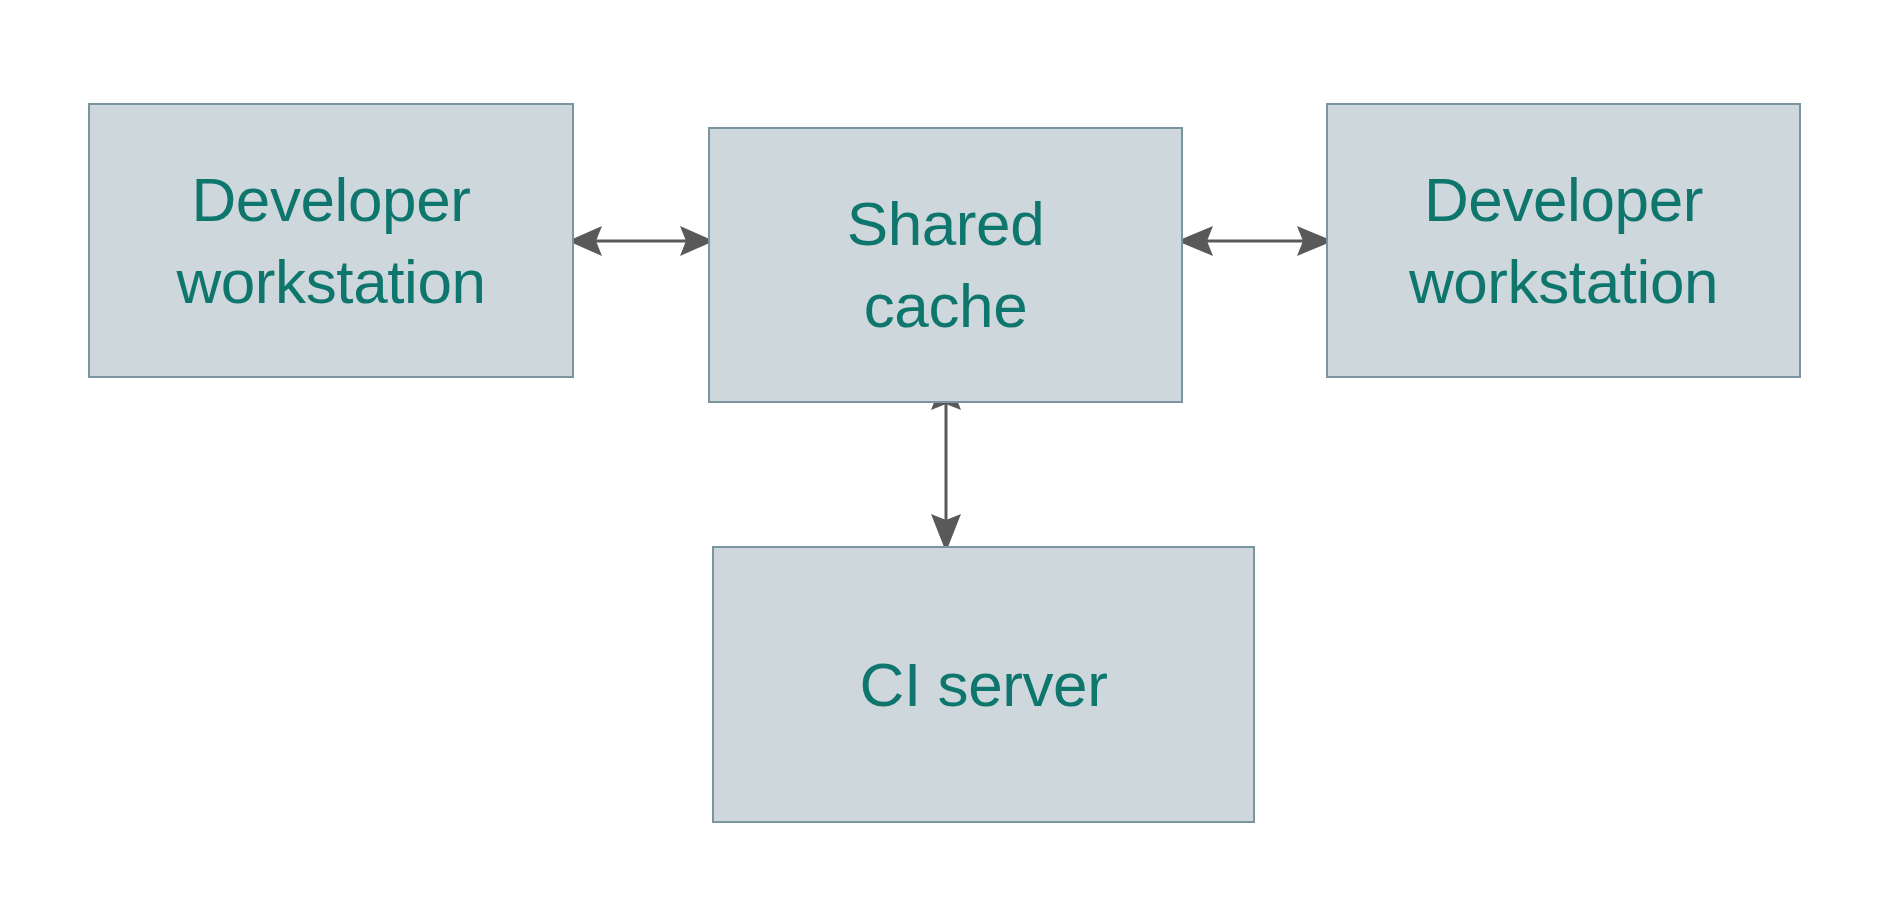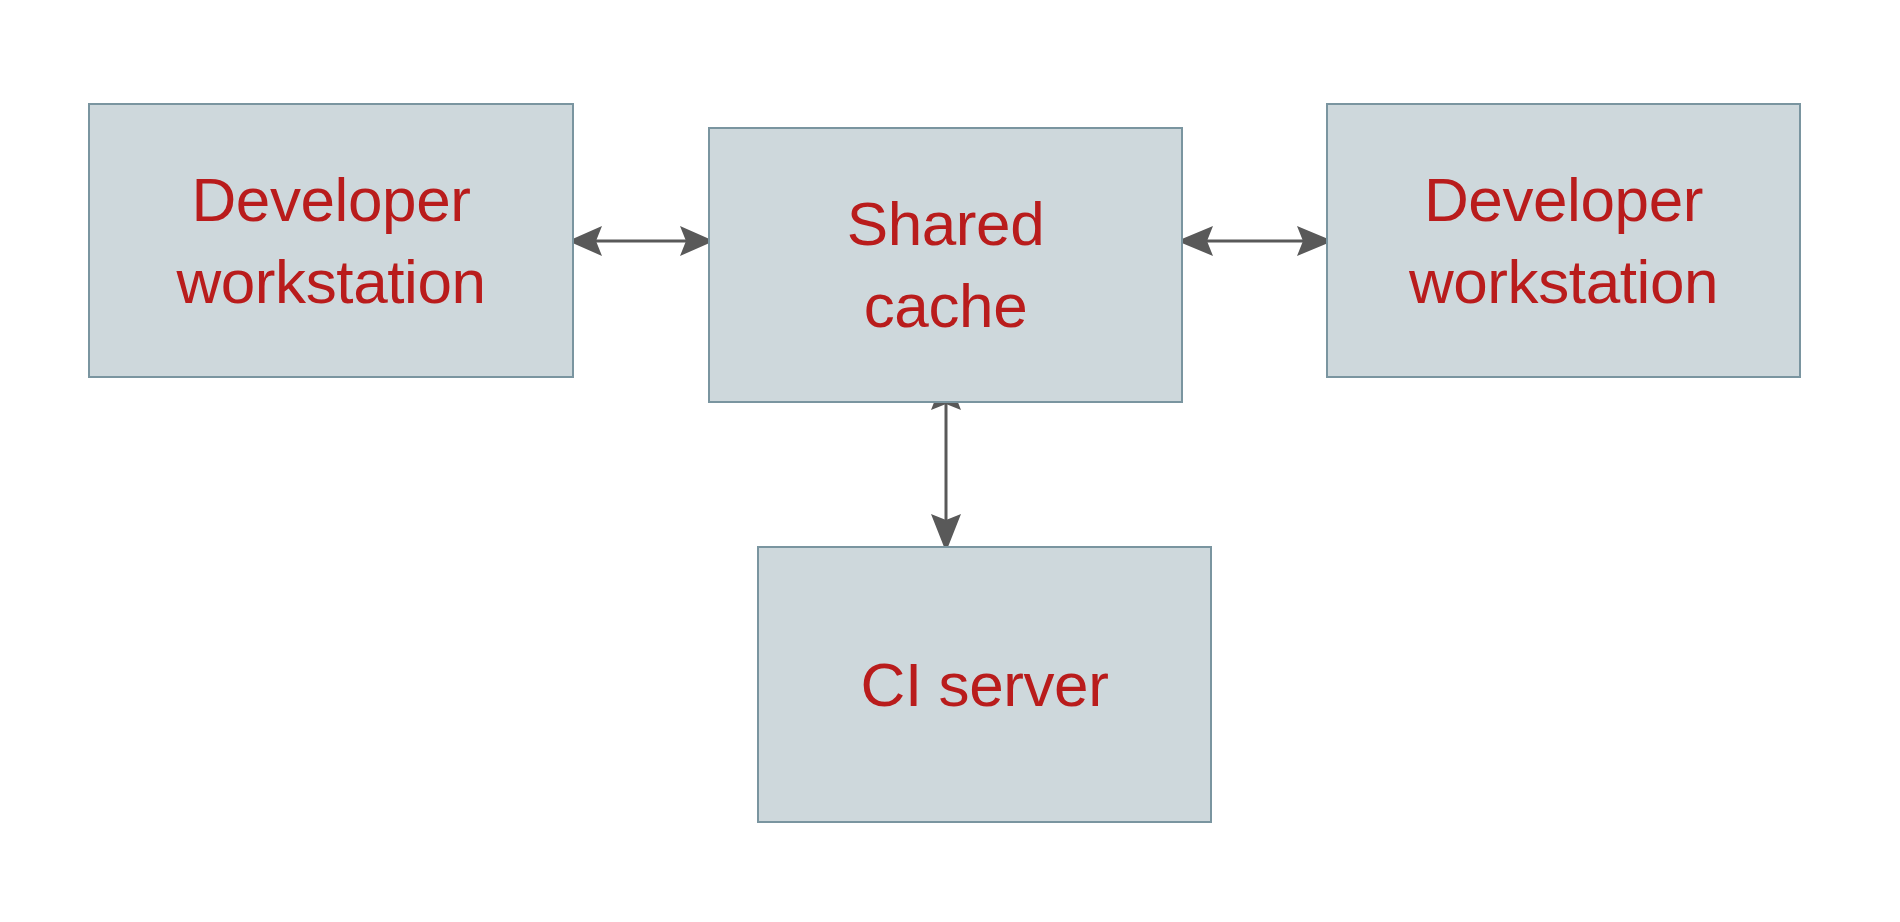--- a/index.html
+++ b/index.html
@@ -22,31 +22,31 @@
     border: 2px solid #7a95a0;
     display: flex;
     align-items: center;
     justify-content: center;
     text-align: center;
   }
   .node-label {
     font-family: "Liberation Sans", sans-serif;
     font-size: 62px;
     line-height: 1.32;
-    color: #b91c1c;
+    color: #0f766e;
     font-weight: 400;
     letter-spacing: -0.4px;
     white-space: pre-line;
     padding: 0 6px;
   }
   
   #node-dev-left   { left: 88px;   top: 103px; width: 486px; height: 275px; }
   #node-cache      { left: 708px;  top: 103px; width: 475px; height: 276px; margin-top: 24px; }
   #node-dev-right  { left: 1326px; top: 103px; width: 475px; height: 275px; }
-  #node-ci         { left: 712px;  top: 546px; width: 455px; height: 277px; margin-left: 45px; }
+  #node-ci         { left: 712px;  top: 546px; width: 543px; height: 277px; }
 
   .connector {
     position: absolute;
     overflow: visible;
   }
   #conn-left-cache  { left: 566px;  top: 210px; width: 150px; height: 62px; }
   #conn-cache-right { left: 1175px; top: 210px; width: 160px; height: 62px; }
   #conn-cache-ci    { left: 915px;  top: 370px; width: 62px;  height: 184px; }
 </style>
 </head>

